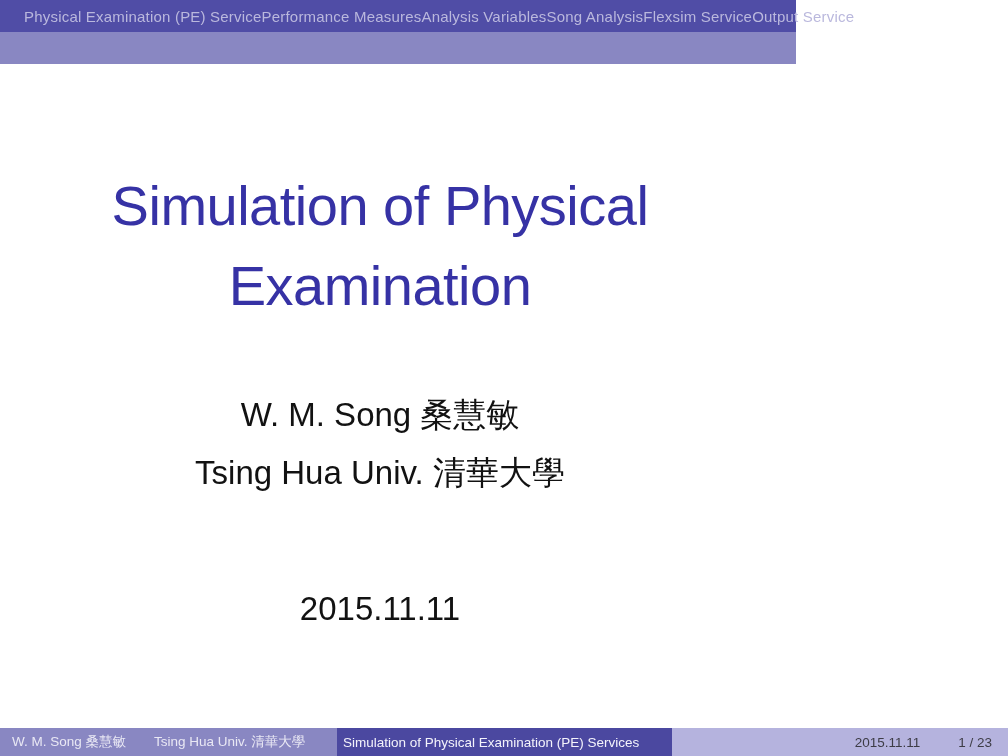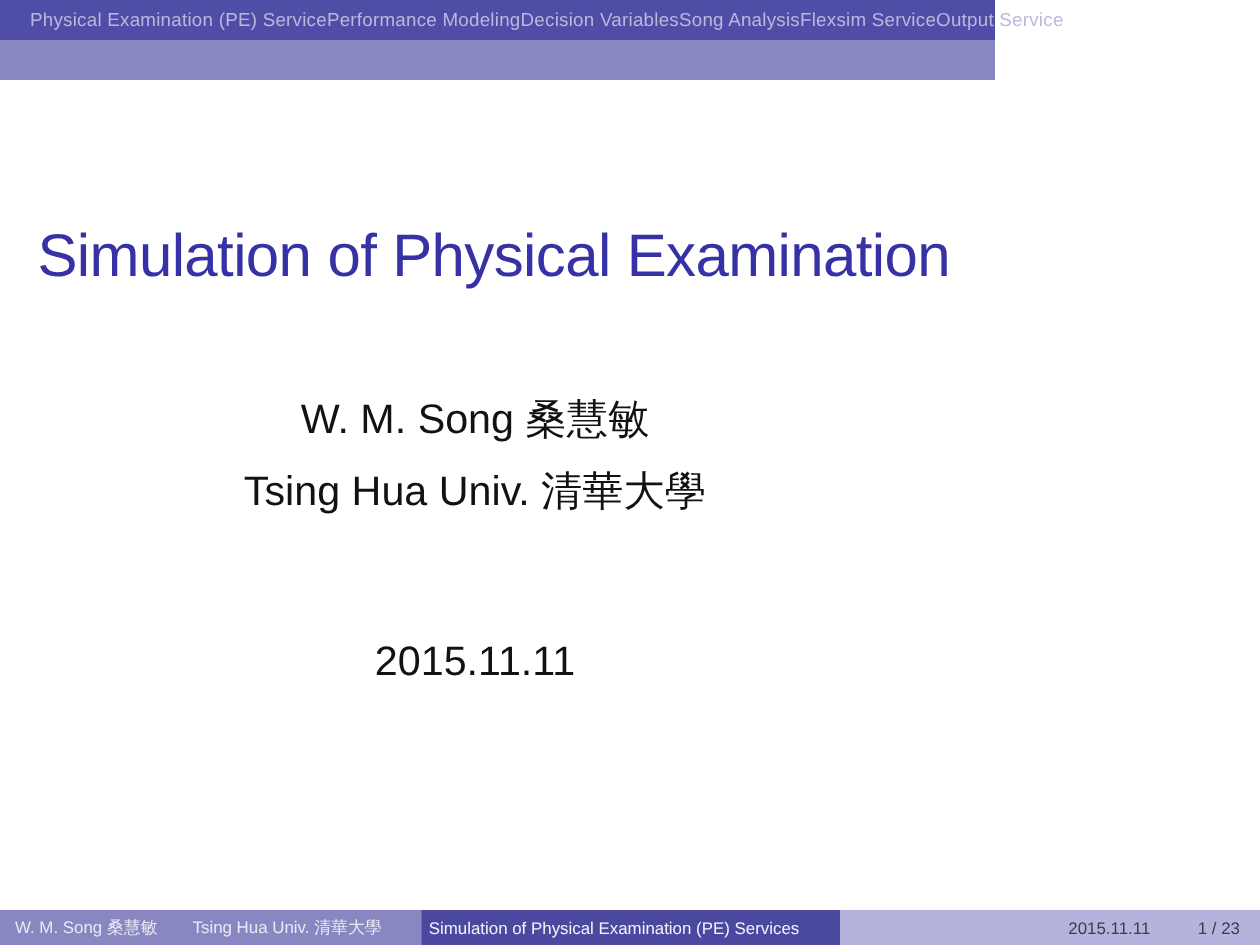--- a/index.html
+++ b/index.html
@@ -44,26 +44,25 @@
   }
   
   .main{
     flex:1 1 auto;
     display:block;
     text-align:center;
     padding-right:36px;
   }
   .title-block{
     margin-top:102px;
-    font-size:48px;
+    font-size:56px;
     line-height:80px;
     font-weight:400;
     letter-spacing:-0.5px;
     color:var(--title-fg);
-    text-align:right;
   }
   .author-block{
     margin-top:60px;
     font-size:33px;
     line-height:58px;
     color:var(--body-fg);
   }
   .date-line{
     margin-top:78px;
     font-size:33px;
@@ -105,22 +104,22 @@
     padding-right:16px;
   }
 </style>
 </head>
 <body>
 
 <div class="slide">
 
   <div class="navbar">
     <span class="nav-item">Physical Examination (PE) Service</span>
-    <span class="nav-item">Performance Modeling</span>
-    <span class="nav-item">Decision Variables</span>
+    <span class="nav-item">Performance Measures</span>
+    <span class="nav-item">Analysis Variables</span>
     <span class="nav-item">Song Analysis</span>
     <span class="nav-item">Flexsim Service</span>
     <span class="nav-item">Output Service</span>
   </div>
 
   <div class="subbar"></div>
 
   <div class="main">
     <div class="title-block">
       <div>Simulation of Physical Examination</div>

